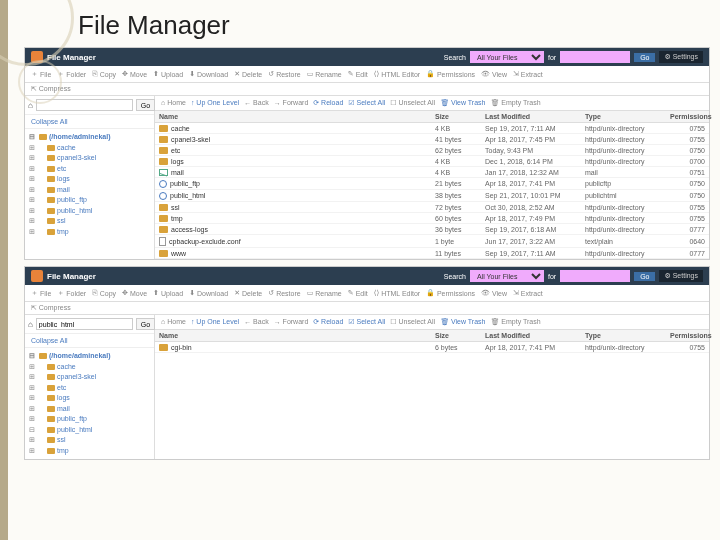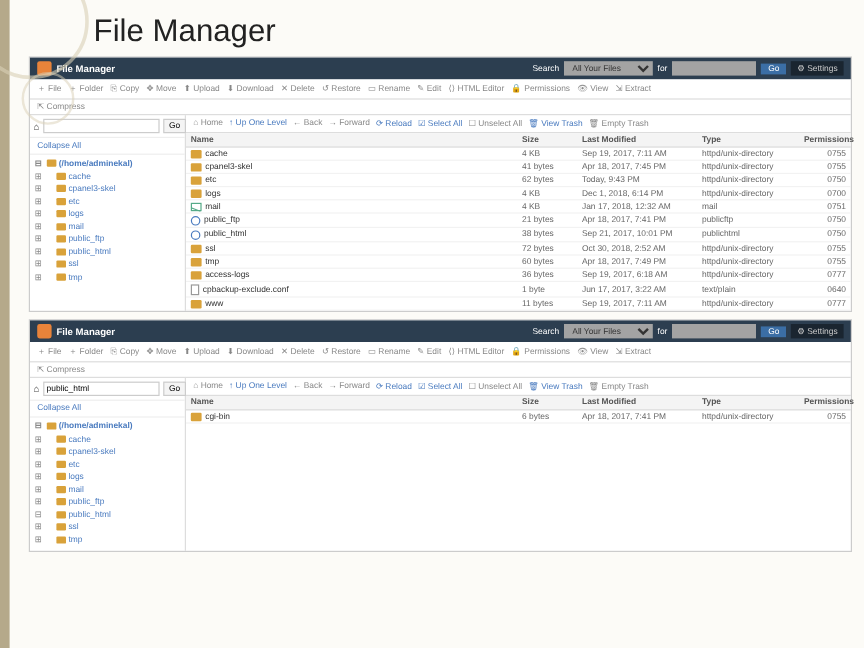--- a/index.html
+++ b/index.html
@@ -7,21 +7,21 @@
 .slide{width:720px;height:540px;position:relative;background:#fcfbf7;border-left:8px solid #b5a98a}
 .slide::before{content:"";position:absolute;left:-30px;top:-30px;width:90px;height:90px;border:3px solid #d9d0b6;border-radius:50%;opacity:.6}
 .slide::after{content:"";position:absolute;left:10px;top:60px;width:40px;height:40px;border:2px solid #d9d0b6;border-radius:50%;opacity:.5}
 .title{font-size:26px;padding:10px 0 6px 70px;color:#222}
 .panels{padding:0 10px 0 16px}
 .panel{border:1px solid #ccc;background:#fff;margin-bottom:6px;font-size:7px;color:#444}
 .hdr{background:#2c3e50;color:#fff;display:flex;align-items:center;height:18px;padding:0 6px;gap:4px}
 .hdr .brand{font-weight:bold;font-size:8px}
 .hdr .spacer{flex:1}
 .hdr .srch-lbl{font-size:7px}
-.hdr .sel{background:#a3a3a3;color:#333;height:12px;font-size:7px;border:none;padding:0 10px 0 3px}
+.hdr .sel{background:#f0abfc;color:#333;height:12px;font-size:7px;border:none;padding:0 10px 0 3px}
 .hdr .go{background:#3b6ea5;color:#fff;font-size:7px;padding:1px 6px;border:none}
 .hdr .settings{background:#1a2530;color:#ccc;font-size:7px;padding:2px 5px}
 .tbar{display:flex;gap:6px;padding:3px 6px;border-bottom:1px solid #ddd;color:#888;flex-wrap:wrap}
 .tbar span{display:inline-flex;align-items:center;gap:2px;white-space:nowrap}
 .tbar2{padding:2px 6px;border-bottom:1px solid #ddd;color:#888}
 .body{display:flex}
 .side{width:130px;border-right:1px solid #ddd}
 .path-row{display:flex;padding:3px;gap:3px;border-bottom:1px solid #eee;align-items:center}
 .path-row .home{font-size:8px}
 .path-row input{flex:1;font-size:7px;height:12px;border:1px solid #ccc;padding:0 2px}

